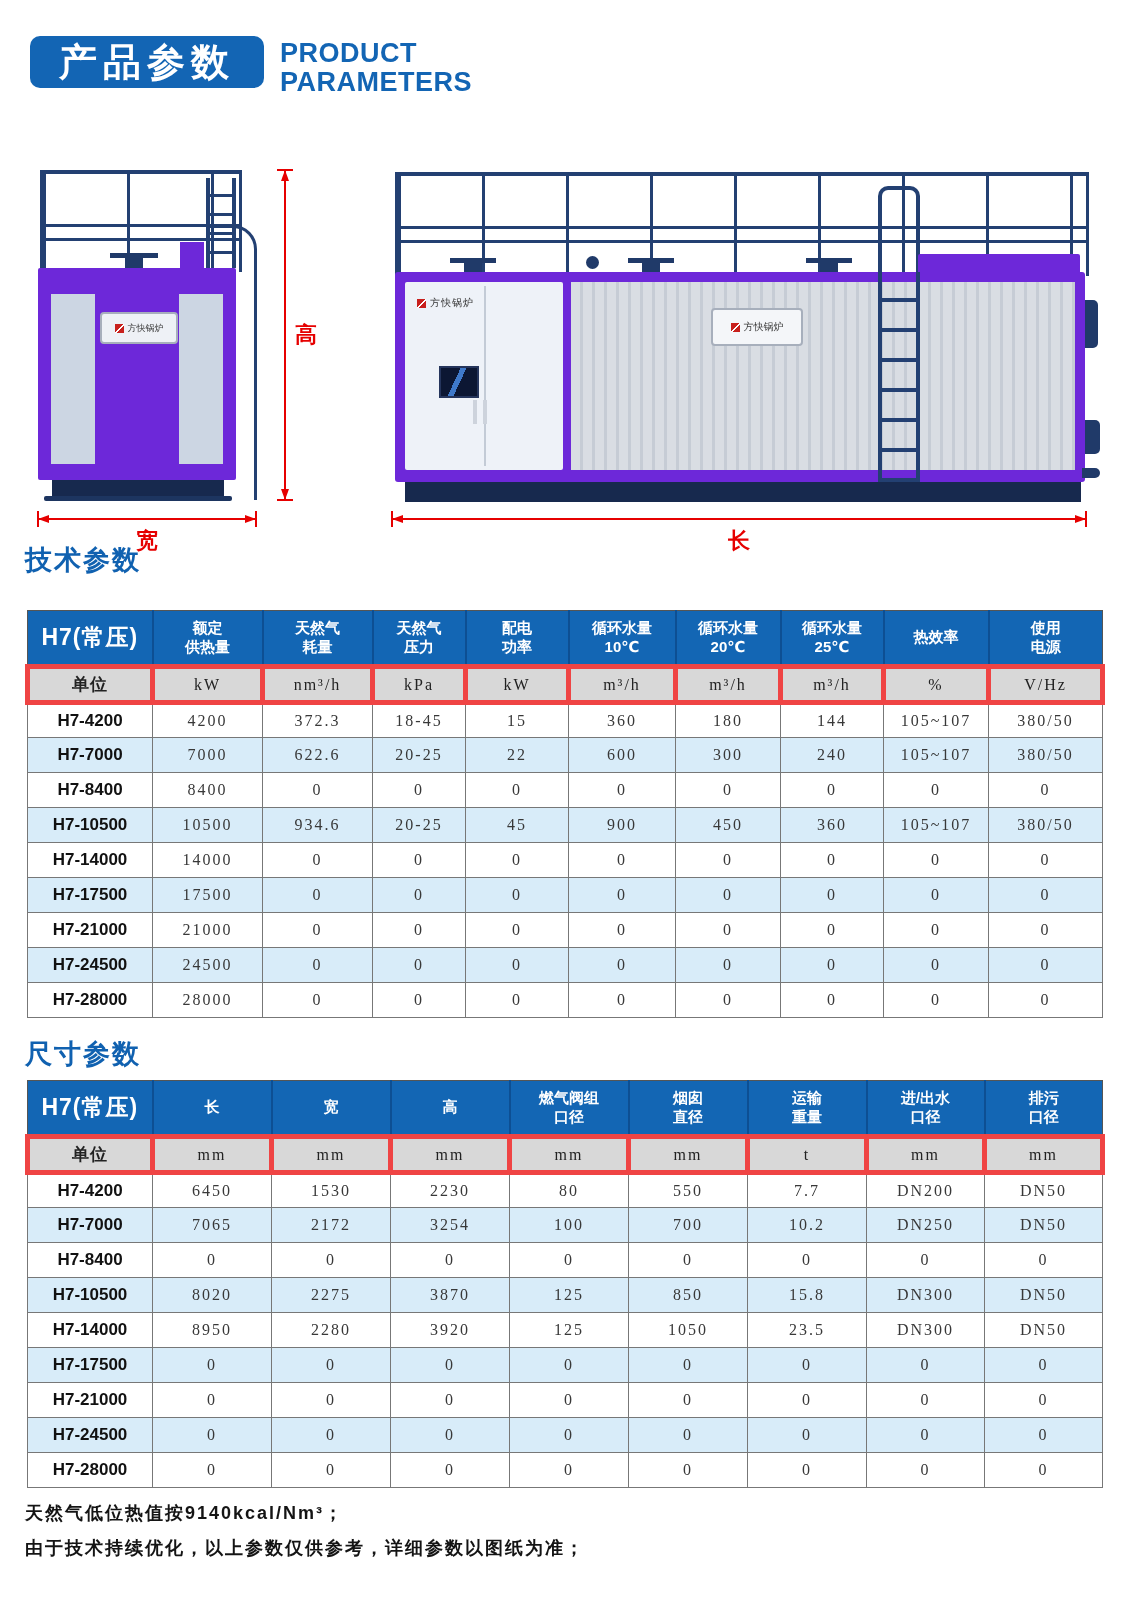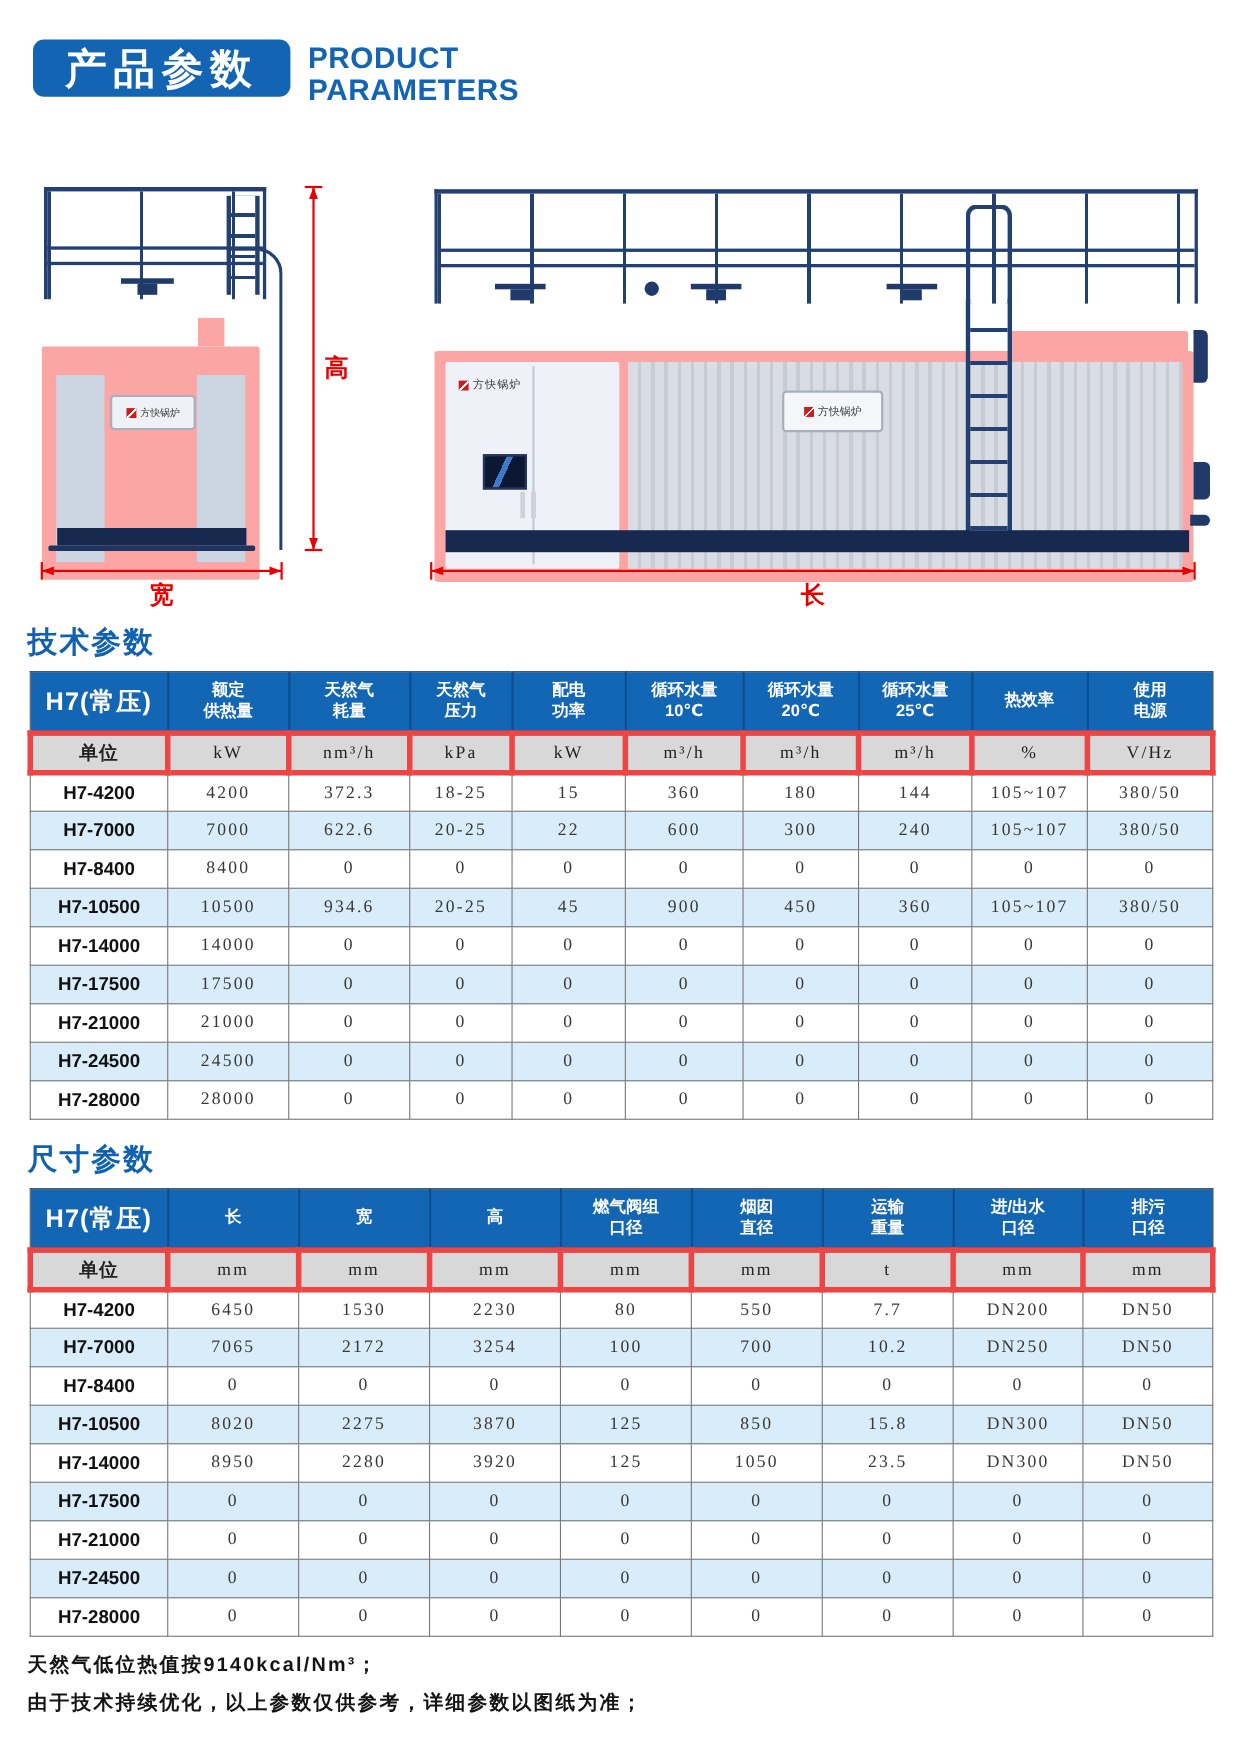--- a/index.html
+++ b/index.html
@@ -8,21 +8,21 @@
 
   
   .badge{position:absolute;left:30px;top:36px;width:234px;height:52px;background:#1365b4;
          border-radius:10px;display:flex;align-items:center;justify-content:center;
          color:#fff;font-size:38px;font-weight:bold;letter-spacing:6px;}
   .subtitle{position:absolute;left:280px;top:39px;color:#1365b4;font-size:27px;font-weight:bold;
             line-height:1.06;letter-spacing:.5px;white-space:pre-line;}
 
   
   .diagrams{position:absolute;left:0;top:150px;width:1125px;height:420px;}
-  .navy{background:#fca5a5;margin-top:47px;}
+  .navy{background:#6d28d9;}
   .rail{position:absolute;border:3px solid #234072;border-top-width:4px;border-bottom:none;
         background:
           linear-gradient(#234072,#234072) 0 50px/100% 3px no-repeat,
           linear-gradient(#234072,#234072) 0 64px/100% 3px no-repeat,
           repeating-linear-gradient(90deg,#234072 0 3px,transparent 3px 84px);}
   .ladder{position:absolute;border-left:4px solid #234072;border-right:4px solid #234072;
           background:repeating-linear-gradient(180deg,transparent 0 26px,#234072 26px 30px);}
   .ladder-top{position:absolute;border-left:4px solid #234072;border-right:4px solid #234072;
           border-top:4px solid #234072;border-radius:10px 10px 0 0;}
   .flange{position:absolute;height:5px;background:#203a69;}
@@ -168,21 +168,21 @@
       <div class="dim-h" style="left:392px;top:368px;width:694px;">
         <span class="ah l"></span>
           <span class="ah r"></span>
         <span class="tk l"></span>
           <span class="tk r"></span>
         <span class="lbl">长</span>
       </div>
     </div>
   </div>
 
-  <div class="section-title" style="top:566px;">技术参数</div>
+  <div class="section-title" style="top:542px;">技术参数</div>
   <table class="ptable" style="top:610px;">
       <colgroup>
         <col style="width: 125px;">
         <col style="width: 110px;">
         <col style="width: 110px;">
         <col style="width: 93px;">
         <col style="width: 103px;">
         <col style="width: 107px;">
         <col style="width: 105px;">
         <col style="width: 103px;">
@@ -221,21 +221,21 @@
           <td>m³/h</td>
           <td>%</td>
           <td>V/Hz</td>
         </tr>
       </thead>
       <tbody>
         <tr>
           <td class="rl">H7-4200</td>
           <td>4200</td>
           <td>372.3</td>
-          <td>18-25</td>
+          <td>18-45</td>
           <td>15</td>
           <td>360</td>
           <td>180</td>
           <td>144</td>
           <td>105~107</td>
           <td>380/50</td>
         </tr>
         <tr>
           <td class="rl">H7-7000</td>
           <td>7000</td>

